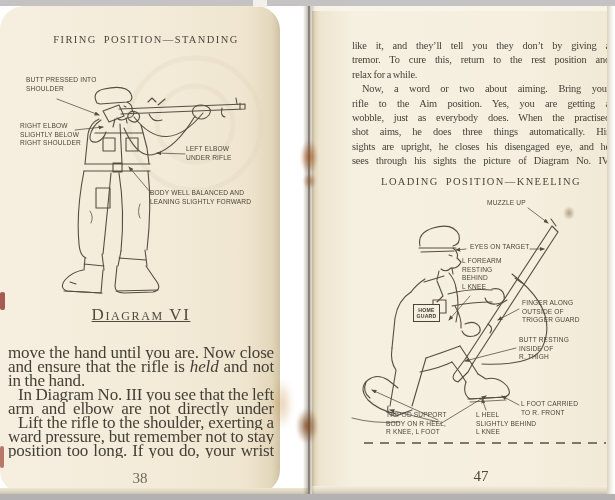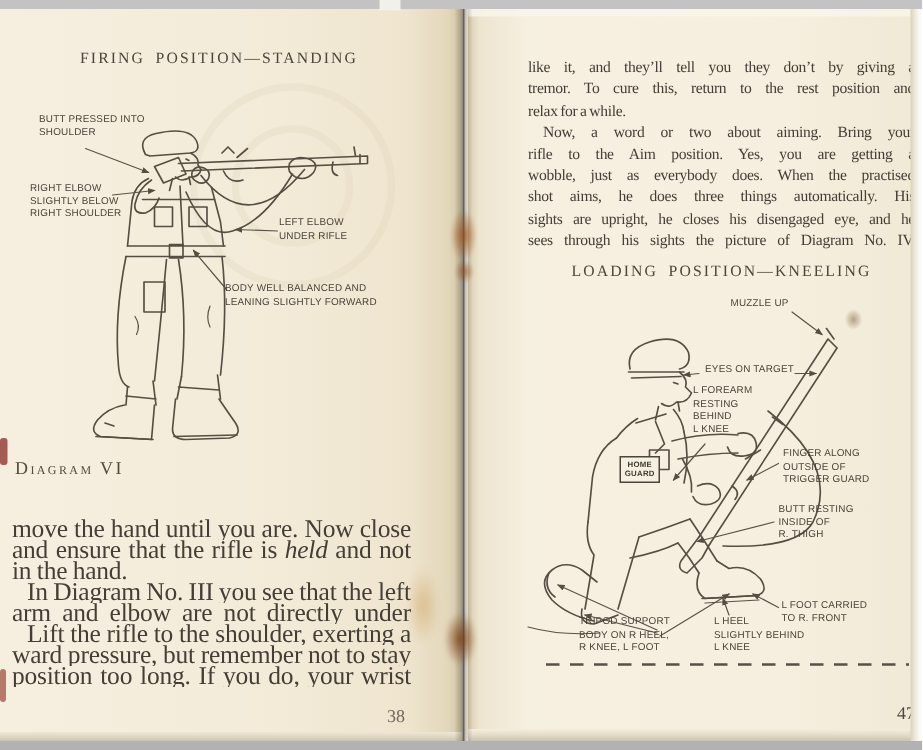--- a/index.html
+++ b/index.html
@@ -4,44 +4,44 @@
 <style>
   html,body{margin:0;padding:0;background:#ffffff;}
   .scan{position:relative;width:615px;height:500px;overflow:hidden;background:#ffffff;
         font-family:"Liberation Serif","DejaVu Serif",serif;color:#443e36;}
   
   .strip-top{position:absolute;left:0;top:0;width:615px;height:6px;background:#c5c2c3;}
   .strip-top-gap{position:absolute;left:253px;top:0;width:14px;height:7px;background:#f2f0ea;}
   .strip-bottom{position:absolute;left:0;top:494px;width:615px;height:6px;background:#b4b1b2;}
   
   .page{position:absolute;top:6px;height:488px;}
-  .page-left{left:0;width:308px;
-     background:linear-gradient(90deg,#f6efe0 0%,#f3ebd8 60%,#efe5cf 88%,#e3d7bb 97%,#cfc2a3 100%);}
+  .page-left{left:0;width:280px;
+     background:linear-gradient(90deg,#f6efe0 0%,#f3ebd8 60%,#efe5cf 88%,#e3d7bb 97%,#cfc2a3 100%);border-radius:24px;}
   .page-right{left:312px;width:300px;
      background:linear-gradient(90deg,#d9ccae 0%,#eee5d0 2.5%,#f6f0e1 14%,#f6efdf 70%,#f1e9d6 100%);}
   .page-right-sliver{position:absolute;left:312px;top:6px;width:296px;height:5px;background:#f8f4ea;opacity:.85;}
   .page-right-edge{position:absolute;left:607px;top:6px;width:8px;height:488px;
      background:linear-gradient(90deg,#dcd2ba 0%,#efece2 45%,#fbfaf8 75%,#ffffff 100%);}
   .page-bottom-shade-l{position:absolute;left:0;top:488px;width:308px;height:6px;
      background:linear-gradient(180deg,#efe7d4,#d9d1bd 70%,#c9c3b3);}
   .page-bottom-shade-r{position:absolute;left:312px;top:486px;width:296px;height:8px;
      background:linear-gradient(180deg,#f4eedd,#e2dac6 55%,#c8c2b2);}
   
   .gutter{position:absolute;left:303px;top:6px;width:12px;height:488px;
      background:linear-gradient(90deg,rgba(120,110,90,0) 0%,rgba(125,115,95,.45) 38%,rgba(75,68,55,.85) 50%,rgba(125,115,95,.4) 62%,rgba(120,110,90,0) 100%);}
   
   .header{position:absolute;text-align:center;font-size:10.5px;letter-spacing:1.4px;word-spacing:3px;
      color:#4c453b;white-space:nowrap;}
   .hdr-left{left:12px;top:28px;width:268px;}
   .hdr-right{left:40px;top:170px;width:258px;}
-  .caption{position:absolute;font-variant:small-caps;font-size:12px;
-     letter-spacing:1.6px;color:#514a40;}
+  .caption{position:absolute;text-align:center;font-variant:small-caps;font-size:17px;
+     letter-spacing:1.6px;color:#514a40;text-decoration:underline;}
   .cap-left{left:10px;top:299px;width:262px;}
   .cap-right{left:40px;top:445px;width:258px;margin-top:46px;}
-  .pagenum{position:absolute;text-align:right;font-size:12px;color:#4e473c;}
+  .pagenum{position:absolute;text-align:center;font-size:15px;color:#4e473c;}
   .pn-left{left:10px;top:464px;width:260px;opacity:.8;}
   .pn-right{left:40px;top:462px;width:258px;}
   
   .bodytext{position:absolute;}
   .bt-left{left:8px;top:340px;width:266px;font-size:17px;line-height:14px;
      letter-spacing:-0.15px;word-spacing:-0.5px;}
   .bt-right{left:40px;top:33px;width:258px;font-size:10.4px;line-height:14.4px;
      letter-spacing:-0.2px;word-spacing:-0.7px;}
   .line{white-space:nowrap;}
   .line.just{text-align:justify;text-align-last:justify;white-space:normal;overflow:hidden;height:14px;}

